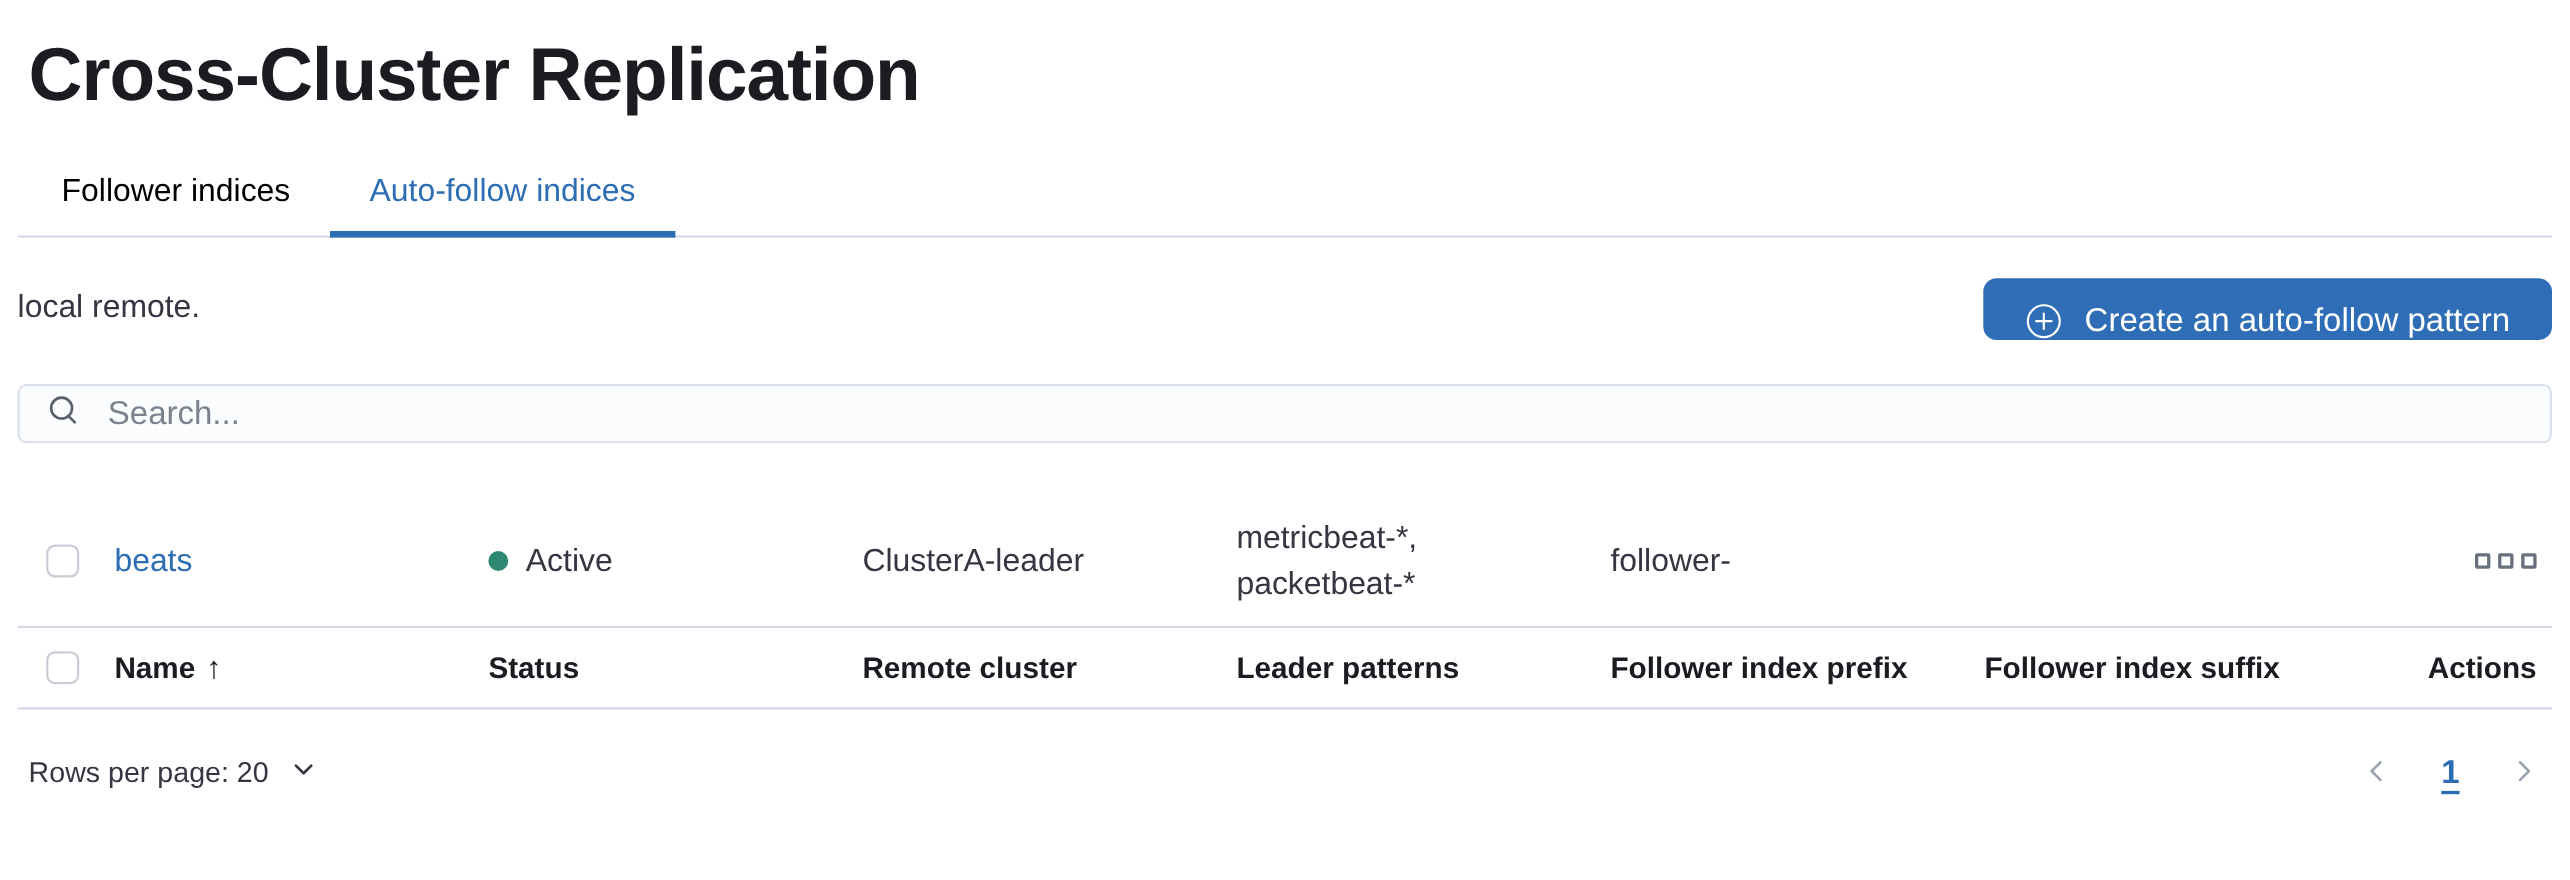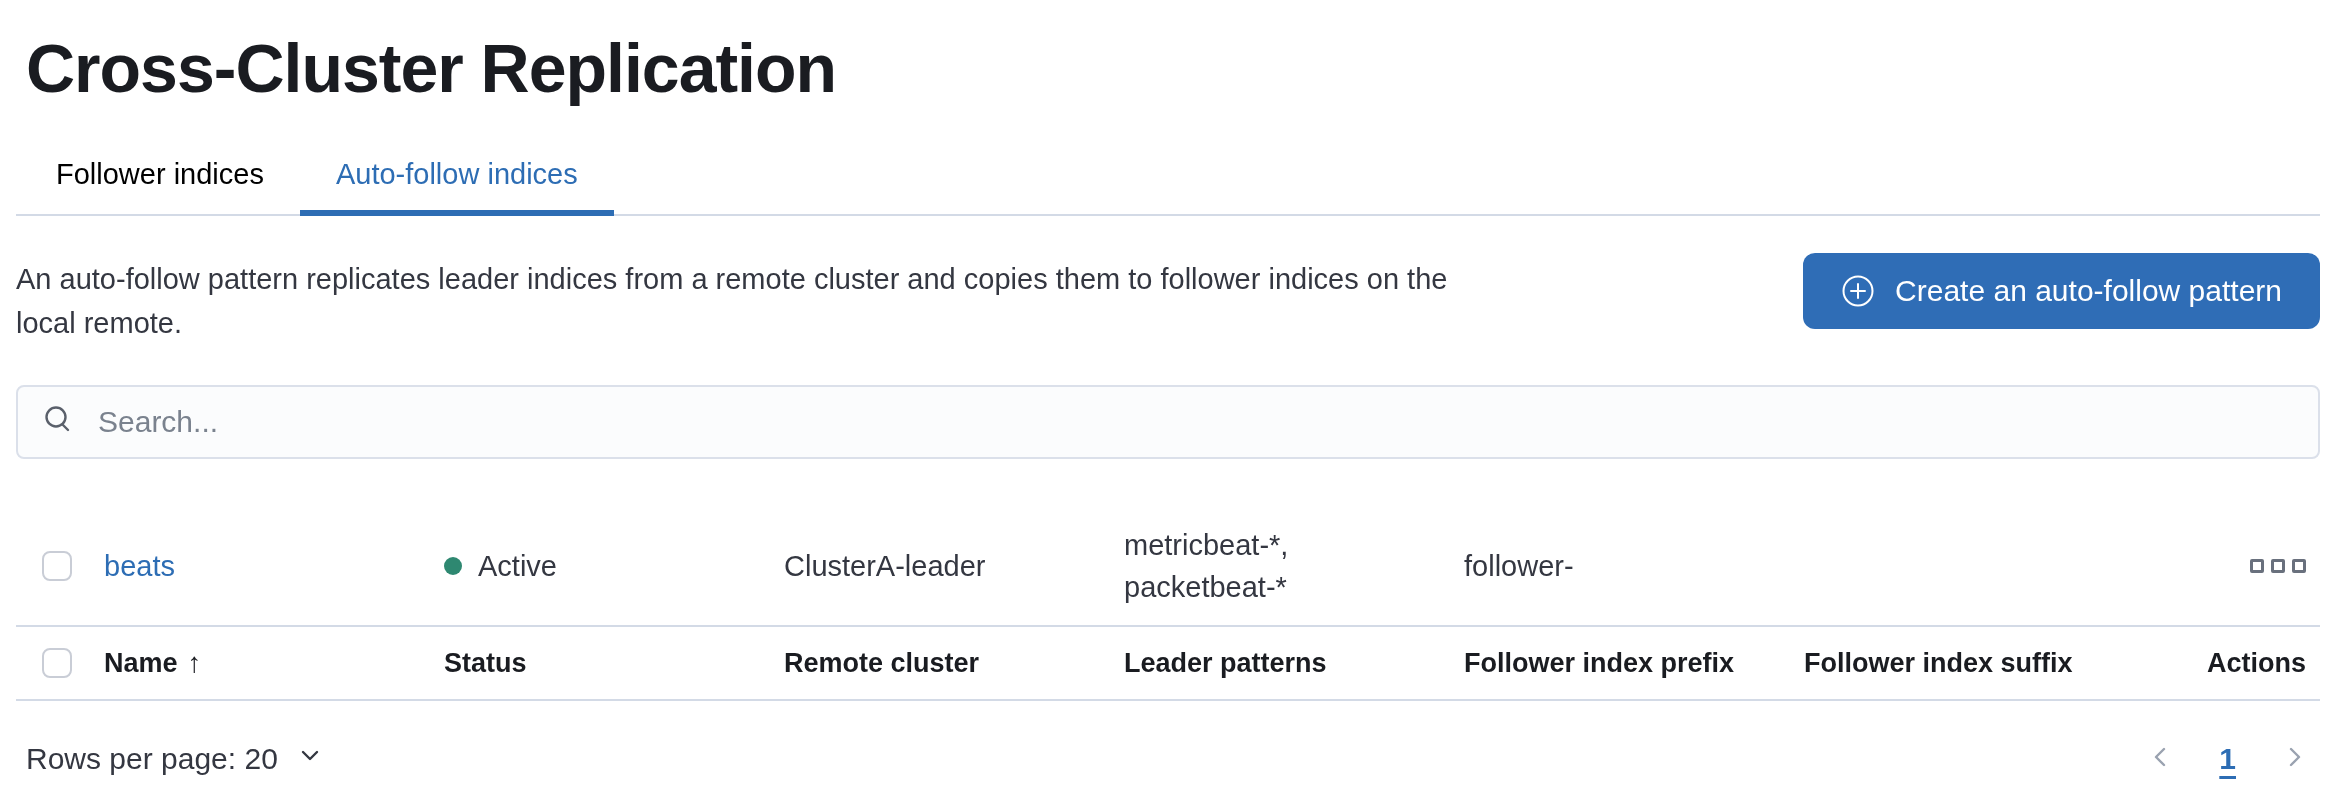--- a/index.html
+++ b/index.html
@@ -28,30 +28,30 @@
   }
   .tab.active { color: var(--tab-active); border-bottom-color: var(--tab-active); }
 
   
   .intro {
     display: flex; justify-content: space-between; align-items: flex-start;
     margin: 37px 16px 0 16px;
   }
   .desc { font-size: 29px; line-height: 44px; color: #343741; padding-top: 4px; }
   .create-btn {
-    flex: 0 0 auto; display: flex; align-items: center; gap: 20px;
+    flex: 0 0 auto; display: flex; align-items: flex-end; gap: 20px;
     background: var(--accent); color: #ffffff; border: none; cursor: pointer;
-    height: 76px; padding: 0 38px; border-radius: 12px;
+    height: 56px; padding: 0 38px; border-radius: 12px;
     font-family: "Liberation Sans", sans-serif; font-size: 30px;
   }
   .create-btn svg { display: block; }
 
   
   .search-bar {
-    margin: 40px 16px 0 16px; height: 74px;
+    margin: 40px 16px 0 16px; height: 54px;
     background: #fbfcfd; border: 2px solid #dbe0ea; border-radius: 8px;
     display: flex; align-items: center; padding: 0 22px; gap: 20px;
   }
   .search-bar input {
     flex: 1; border: none; outline: none; background: transparent;
     font-family: "Liberation Sans", sans-serif; font-size: 30px; color: #343741;
   }
   .search-bar input::placeholder { color: #7a828e; }
 
   
@@ -82,21 +82,21 @@
   .boxes-icon { display: flex; gap: 7px; cursor: pointer; }
   .boxes-icon i { width: 14px; height: 14px; border: 3px solid var(--muted); border-radius: 2px; }
 
   
   .footer {
     display: flex; justify-content: space-between; align-items: center;
     margin: 40px 26px 0 26px;
   }
   .rows-per-page {
     display: flex; align-items: center; gap: 18px;
-    font-size: 30px; color: #343741; cursor: pointer; background: none; border: none;
+    font-size: 26px; color: #343741; cursor: pointer; background: none; border: none;
     font-family: "Liberation Sans", sans-serif; padding: 0;
   }
   .pagination { display: flex; align-items: center; gap: 44px; }
   .page-btn { background: none; border: none; padding: 0; cursor: pointer; display: block; }
   .page-num {
     font-size: 30px; font-weight: 700; color: var(--link);
     text-decoration: underline; text-underline-offset: 7px; cursor: pointer;
   }
 </style>
 </head>
@@ -104,21 +104,20 @@
 
 <h1 class="page-title">Cross-Cluster Replication</h1>
 
 <div class="tabs">
   <div class="tab">Follower indices</div>
   <div class="tab active">Auto-follow indices</div>
 </div>
 
 <div class="intro">
   <div class="desc">
-    <div>An auto-follow pattern replicates leader indices from a remote cluster and copies them to follower indices on the</div>
     <div>local remote.</div>
   </div>
   <button class="create-btn">
     <span>
       <svg width="34" height="34" viewBox="0 0 34 34" fill="none">
         <circle cx="17" cy="17" r="14.5" stroke="#ffffff" stroke-width="2"></circle>
         <path d="M17 10v14M10 17h14" stroke="#ffffff" stroke-width="2" stroke-linecap="round"></path>
       </svg>
     </span>
     <span>Create an auto-follow pattern</span>

